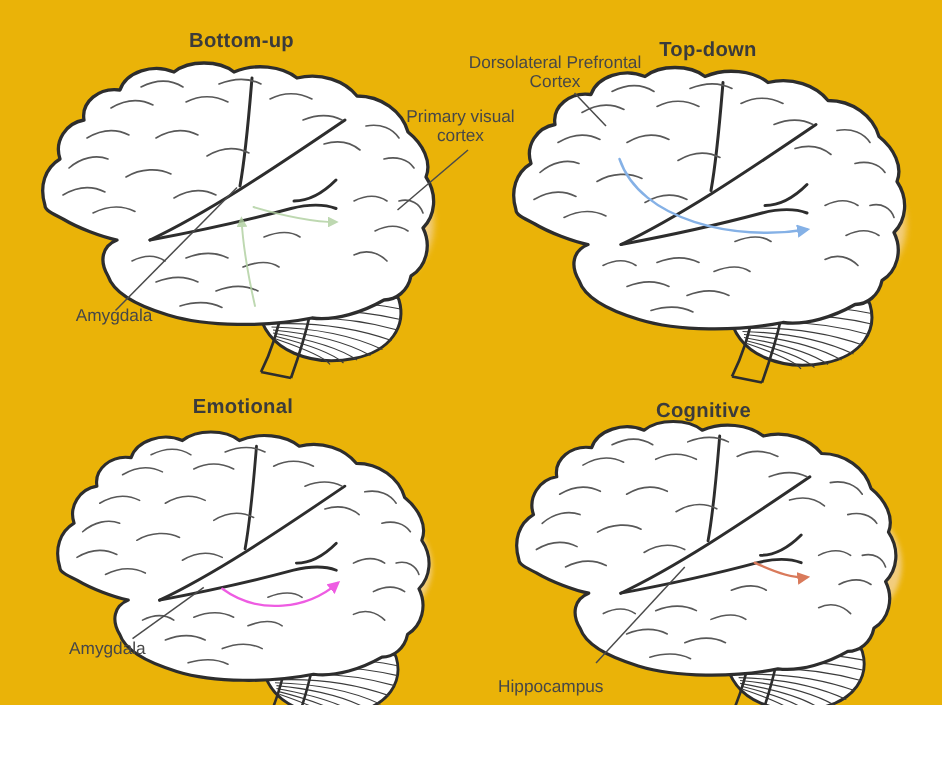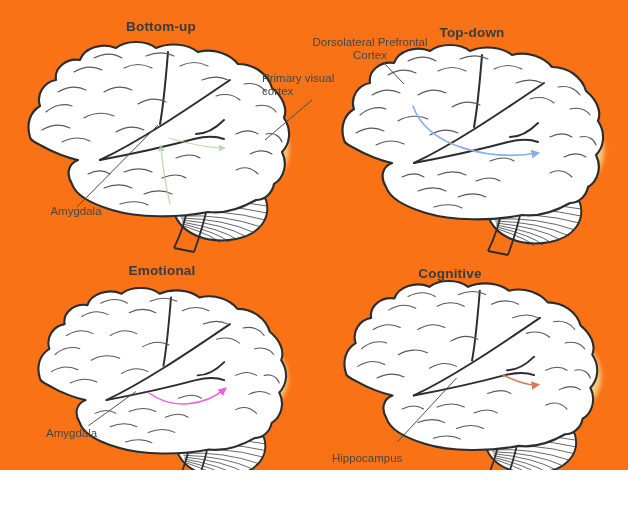--- a/index.html
+++ b/index.html
@@ -1,16 +1,16 @@
 <!DOCTYPE html>
 <html><head>
 <meta charset="utf-8">
 <style>
   html,body{margin:0;padding:0;background:#fff;}
-  .canvas{position:relative;width:628px;height:470px;background:#f97316;overflow:hidden;
+  .canvas{position:relative;width:628px;height:470px;background:#eab308;overflow:hidden;
           font-family:"Liberation Sans",sans-serif;}
   .diagram-svg{position:absolute;left:0;top:0;}
   .outline{stroke:#2d2d2d;}
   .stria{stroke:#3c3c3c;stroke-width:0.8;fill:none;}
   .sulcus{stroke:#585858;stroke-width:1.1;fill:none;stroke-linecap:round;}
   .sulcus-bold{stroke:#2d2d2d;stroke-width:2;fill:none;stroke-linecap:round;}
   .blob{opacity:.92;filter:blur(2px);}
   .blob-sm{opacity:.95;filter:blur(1px);}
   .pathway{fill:none;stroke-width:1.6;stroke-linecap:round;}
   .pathway.faint{stroke-width:1.3;opacity:.8;}
@@ -132,21 +132,21 @@
       <ellipse class="blob-sm" cx="137" cy="94" rx="31" ry="11" transform="rotate(-13 137 94)" fill="#e8927a"></ellipse>
       <use href="#brain-art"></use>
       <path class="pathway" d="M164,97 C181,105 192,108 200,107" marker-end="url(#mk-salmon)" stroke="#d97a5b"></path>
       <line class="pointer" x1="55" y1="166" x2="116" y2="100"></line>
     </g>
   </svg>
 
   <div class="title" style="left:91px;top:19px">Bottom-up</div>
   <div class="title" style="left:92px;top:263px">Emotional</div>
   <div class="title" style="left:402px;top:25px">Top-down</div>
-  <div class="title" style="left:380px;top:266px">Cognitive</div>
+  <div class="title" style="left:399px;top:266px">Cognitive</div>
 
-  <div class="lbl" style="left:262px;top:72px;width:90px;">Primary visual cortex</div>
+  <div class="lbl" style="left:262px;top:72px;width:90px;text-align:center">Primary visual cortex</div>
   <div class="lbl" style="left:310px;top:36px;width:120px;text-align:center">Dorsolateral Prefrontal Cortex</div>
   <div class="lbl" style="left:40px;top:205px;width:72px;text-align:center">Amygdala</div>
   <div class="lbl" style="left:46px;top:427px;width:62px;text-align:left">Amygdala</div>
   <div class="lbl" style="left:332px;top:452px;width:104px;text-align:left">Hippocampus</div>
 
 </div>
 
 </body></html>

